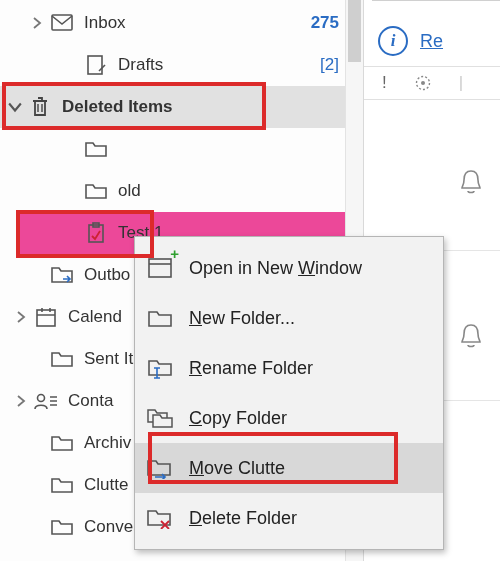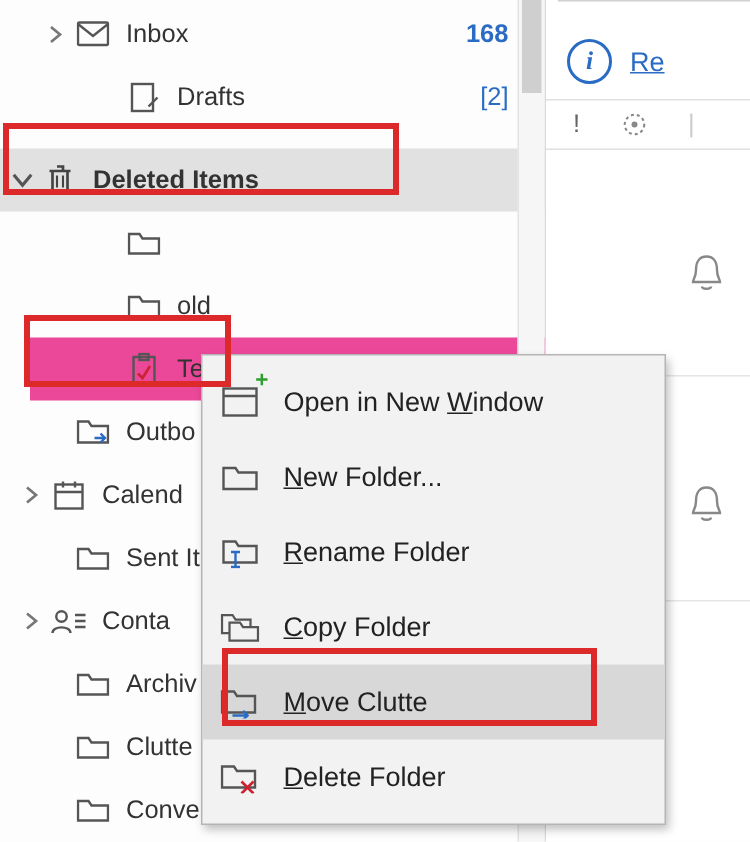--- a/index.html
+++ b/index.html
@@ -163,35 +163,35 @@
               <path d="M3 1 L9 6 L3 11" fill="none" stroke="#777" stroke-width="1.8"></path>
             </svg>
         </span>
         <span class="icon">
           <svg width="22" height="18" viewBox="0 0 22 18">
               <rect x="1" y="1" width="20" height="15" rx="1" fill="none" stroke="#555" stroke-width="1.6"></rect>
               <path d="M1 2 L11 10 L21 2" fill="none" stroke="#555" stroke-width="1.6"></path>
             </svg>
         </span>
         <span class="label">Inbox</span>
-        <span class="count">168</span>
+        <span class="count">275</span>
       </div>
 
       <div class="tree-item deep2">
         <span class="icon">
           <svg width="20" height="22" viewBox="0 0 20 22">
               <rect x="2" y="2" width="14" height="18" fill="none" stroke="#555" stroke-width="1.6"></rect>
               <path d="M13 17 L19 11" stroke="#555" stroke-width="1.6"></path>
             </svg>
         </span>
         <span class="label">Drafts</span>
         <span class="count bracket">[2]</span>
       </div>
 
-      <div class="tree-item expanded-header" style="padding-left:6px;margin-top:13px;">
+      <div class="tree-item expanded-header" style="padding-left:6px;">
         <span class="chevron">
           <svg width="14" height="14" viewBox="0 0 12 12">
               <path d="M1 3 L6 9 L11 3" fill="none" stroke="#555" stroke-width="1.8"></path>
             </svg>
         </span>
         <span class="icon">
           <svg width="20" height="22" viewBox="0 0 20 22">
               <path d="M3 5 H17 M5 5 V19 H15 V5 M8 2 H12 V5" fill="none" stroke="#444" stroke-width="1.8"></path>
               <path d="M8 8 V16 M12 8 V16" stroke="#444" stroke-width="1.4"></path>
             </svg>

